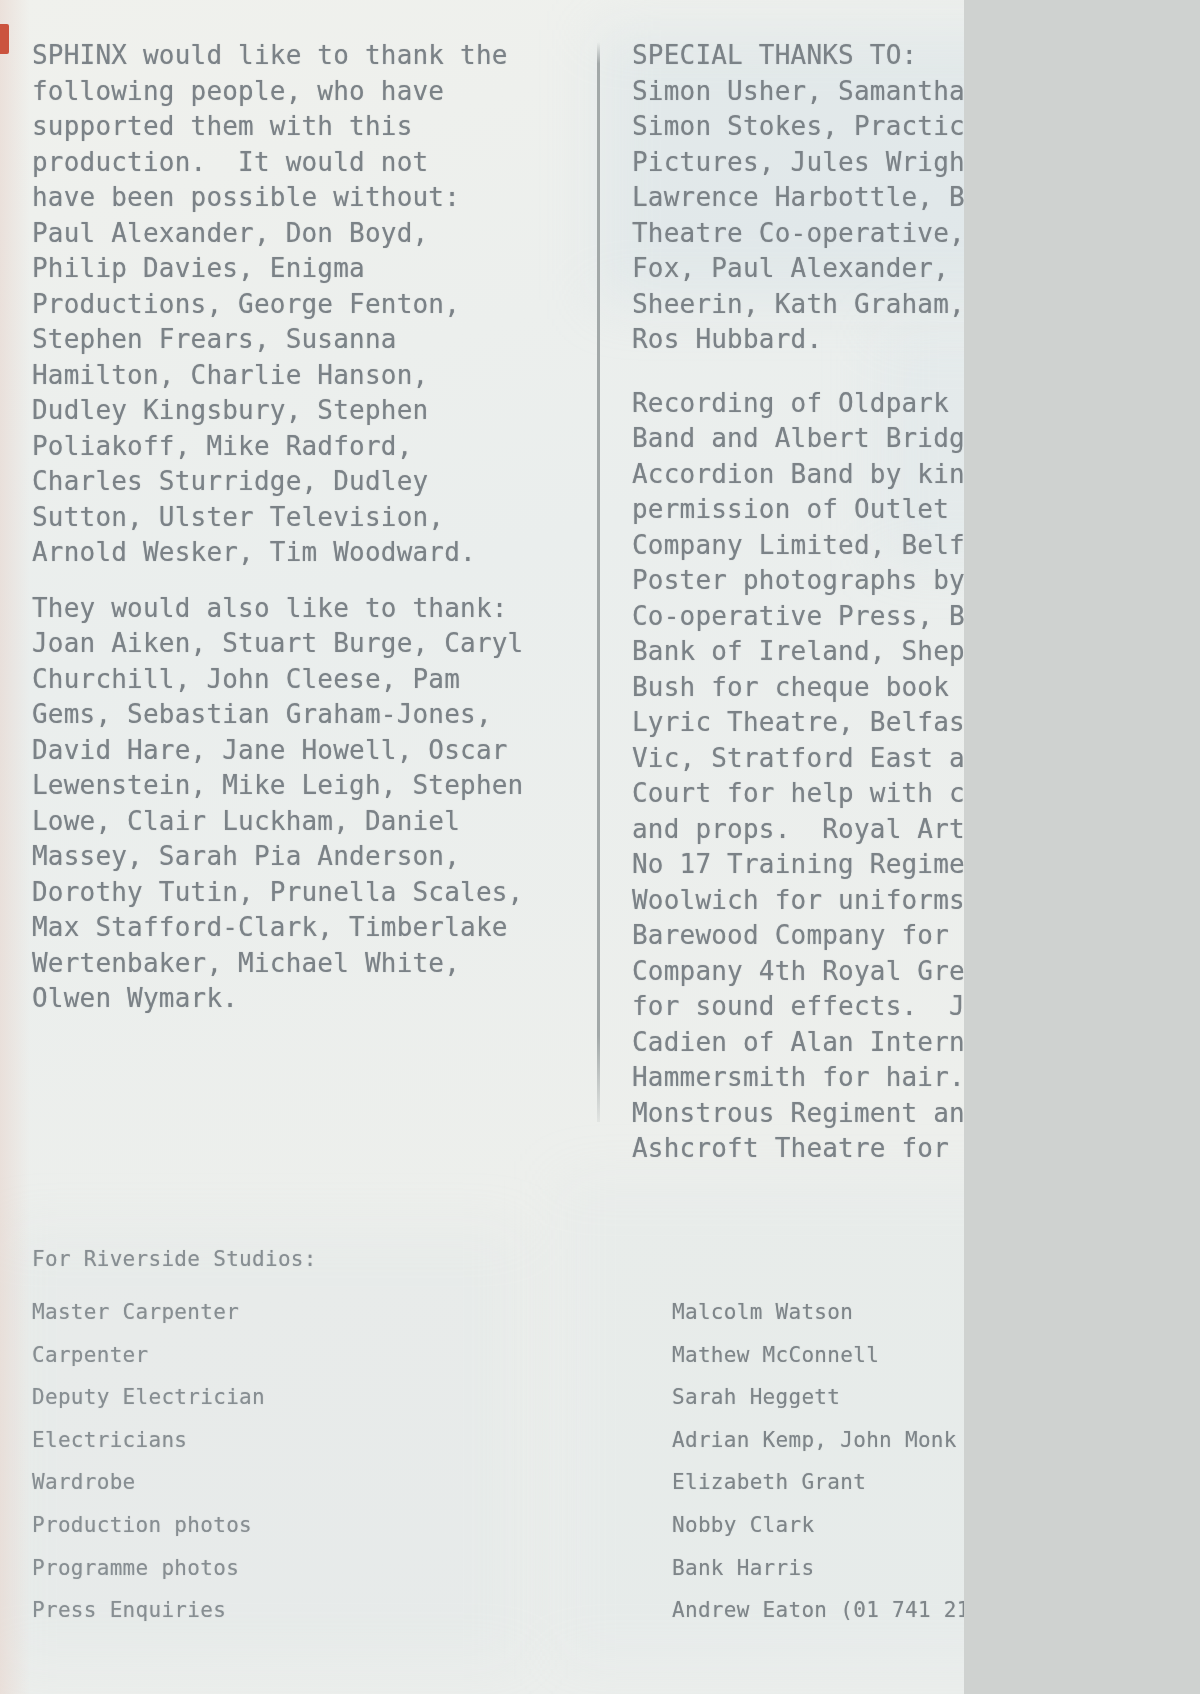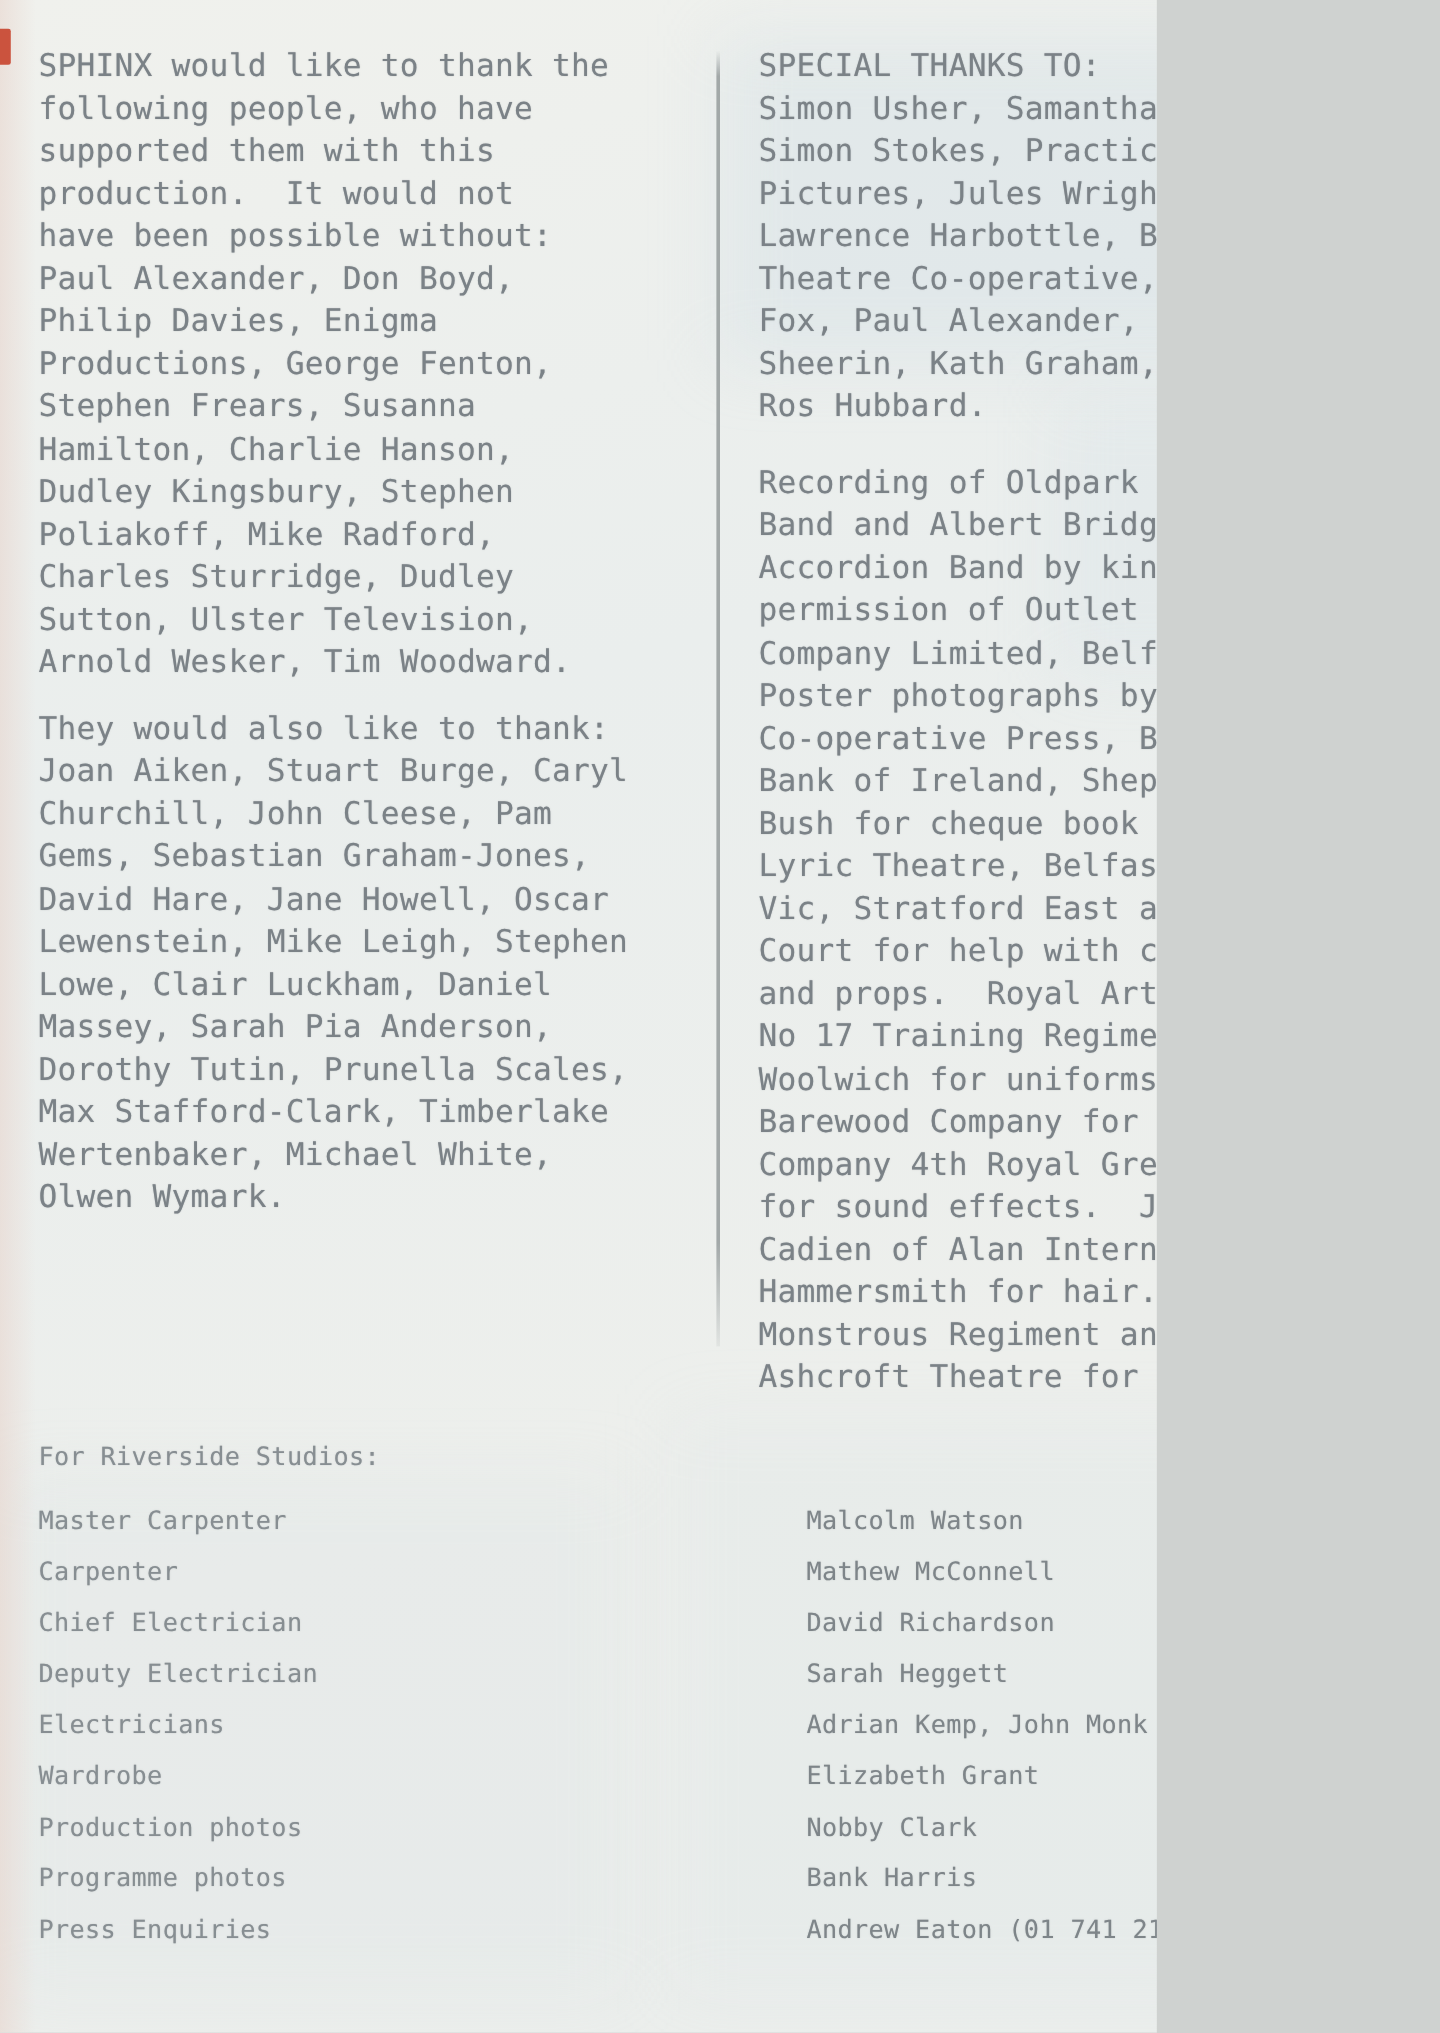--- a/index.html
+++ b/index.html
@@ -44,20 +44,21 @@
     color:var(--text);
     text-shadow:0 0 1px rgba(123,130,135,0.55);
     margin:0;
   }
   .col-left .para + .para{margin-top:20px;}
   .col-right .para.gap{margin-top:28px;}
   .riverside{position:absolute;left:32px;top:1199px;color:var(--text-dim);}
   .riverside-heading{
     font-size:21px;line-height:30px;letter-spacing:0.3px;white-space:pre;
     text-shadow:0 0 1px rgba(135,142,146,0.5);
+    margin-top:45px;
   }
   .credit-rows{position:relative;margin-top:17px;width:1100px;}
   .credit-row{position:relative;height:42.6px;line-height:42.6px;white-space:pre;}
   .credit-role,.credit-name{
     position:absolute;top:0;font-size:21px;letter-spacing:0.3px;
     text-shadow:0 0 1px rgba(135,142,146,0.5);
   }
   .credit-role{left:0;color:var(--text-dim);}
   .credit-name{left:640px;color:#7e8589;}
 </style>
@@ -146,24 +147,20 @@
       <span class="credit-role">Master Carpenter</span>
       <span class="credit-name">Malcolm Watson</span>
     </div>
 
 
     <div class="credit-row">
       <span class="credit-role">Carpenter</span>
       <span class="credit-name">Mathew McConnell</span>
     </div>
 
-    <div class="credit-row">
-      <span class="credit-role">Chief Electrician</span>
-      <span class="credit-name">David Richardson</span>
-    </div>
 
     <div class="credit-row">
       <span class="credit-role">Deputy Electrician</span>
       <span class="credit-name">Sarah Heggett</span>
     </div>
 
     <div class="credit-row">
       <span class="credit-role">Electricians</span>
       <span class="credit-name">Adrian Kemp, John Monk</span>
     </div>

